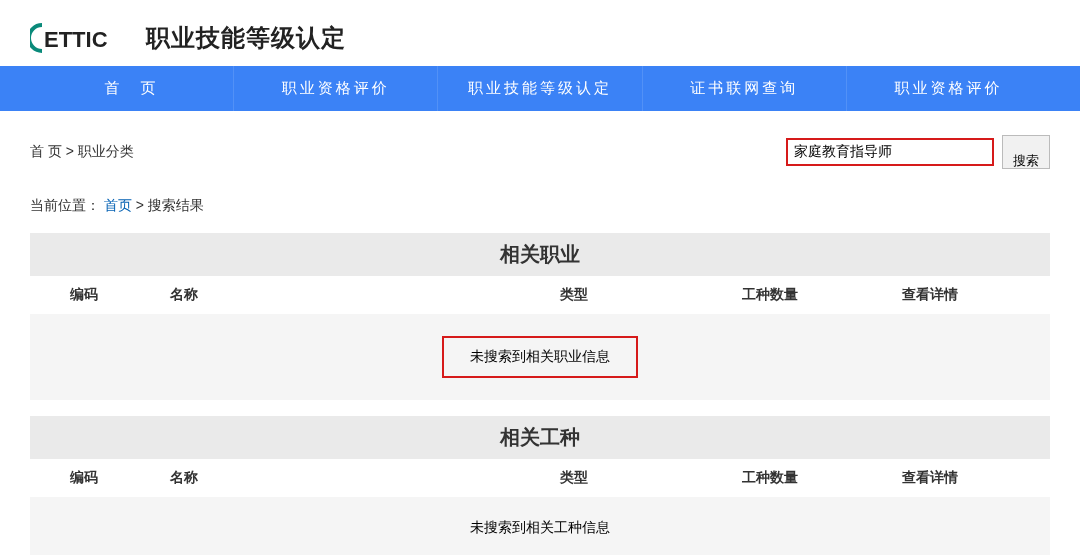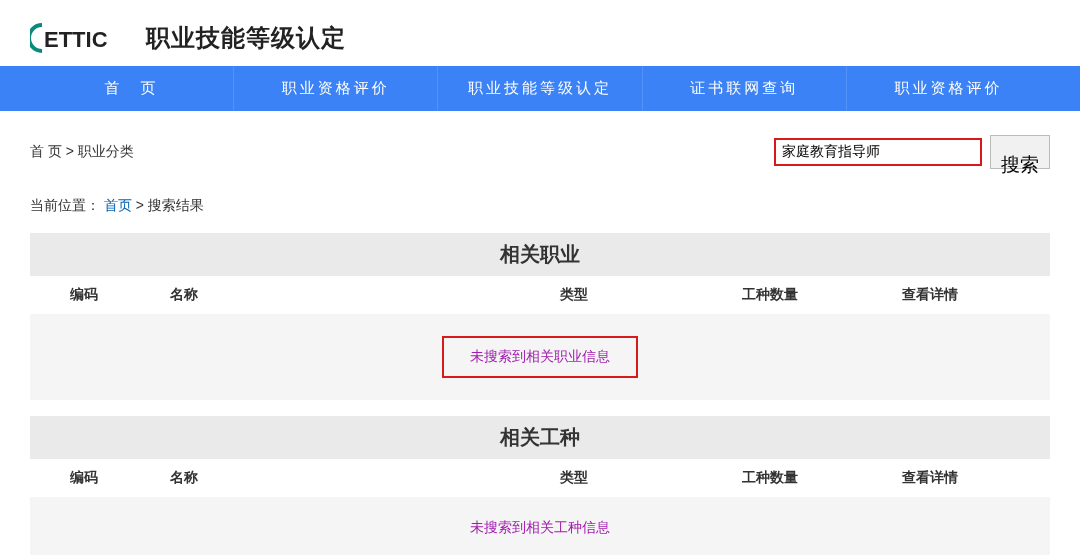--- a/index.html
+++ b/index.html
@@ -14,38 +14,38 @@
     
     .top-nav { background: #3b82f6; width: 100%; }
     .nav-row { display: flex; }
     .nav-item { flex: 1; text-align: center; color: #fff; padding: 13px 0; font-size: 15px; letter-spacing: 3px; cursor: pointer; border-right: 1px solid rgba(255,255,255,0.12); }
     .nav-item:last-child { border-right: none; }
     
     .sub-bar { display: flex; justify-content: space-between; align-items: center; padding: 24px 0 12px 0; }
     .path-left { font-size: 14px; color: #333; }
     .search-area { display: flex; gap: 8px; align-items: center; }
     .search-input { height: 28px; width: 208px; border: 2px solid #d61a1a; padding: 2px 6px; font-size: 14px; font-family: inherit; }
-    .search-btn { height: 28px; padding: 16px 10px; border: 1px solid #bbb; background: #f1f1f1; cursor: pointer; font-size: 19px; font-family: inherit; }
+    .search-btn { height: 28px; padding: 16px 10px; border: 1px solid #bbb; background: #f1f1f1; cursor: pointer; font-size: 13px; font-family: inherit; }
     
     .crumb-row { padding: 16px 0 18px 0; font-size: 14px; }
     .crumb-label { color: #333; }
     .crumb-link { color: #0461b3; cursor: pointer; }
     .crumb-sep { color: #333; }
     .crumb-cur { color: #333; }
     
     .section-title { background: #eaeaea; text-align: center; padding: 8px 0; font-size: 20px; font-weight: bold; color: #333; }
     .table-header { display: flex; padding: 10px 0; font-weight: bold; font-size: 14px; }
     .col-code { width: 110px; padding-left: 40px; }
     .col-name { width: 420px; padding-left: 30px; }
     .col-type { width: 130px; }
     .col-count { width: 160px; text-align: center; }
     .col-detail { width: 160px; text-align: center; }
     
     .empty-row { background: #f5f5f5; text-align: center; padding: 22px 0; }
-    .empty-msg { display: inline-block; font-size: 14px; color: #a21caf; }
+    .empty-msg { display: inline-block; font-size: 14px; color: #000000; }
     .red-box { border: 2px solid #d61a1a; padding: 10px 26px; }
     
     .gap { height: 16px; }
   </style>
 </head>
 <body>
 
 <div class="page">
   <div class="inner">
     <div class="header">

